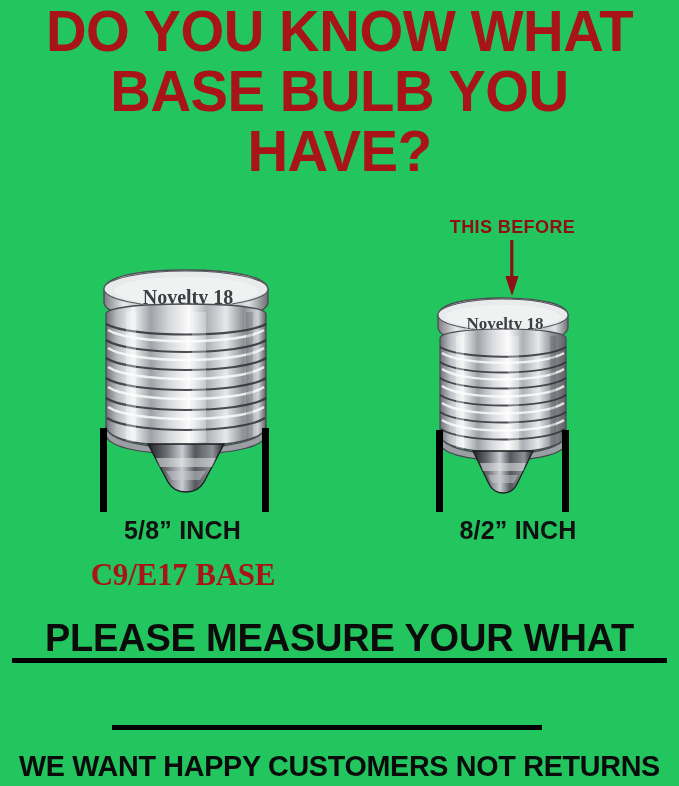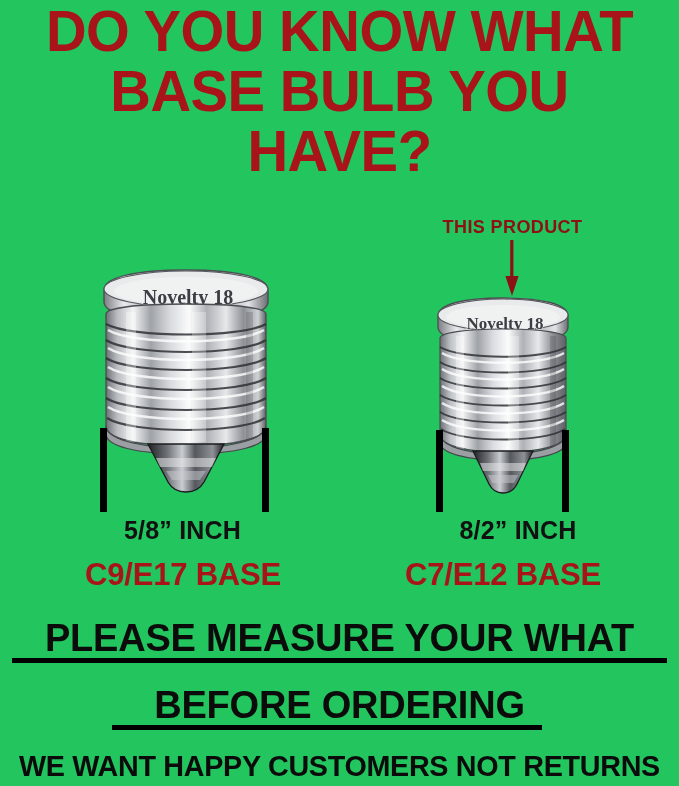--- a/index.html
+++ b/index.html
@@ -92,21 +92,21 @@
 
   
   .base-caption {
     position: absolute;
     top: 557px;
     text-align: center;
     color: #a81419;
     font-weight: bold;
     font-size: 31px;
     letter-spacing: -0.2px;
-    font-family: Liberation Sans, sans-serif;
+    font-family: Liberation Serif, serif;
     white-space: nowrap;
   }
   .base-left  { left: 58px;  width: 250px; }
   .base-right { left: 378px; width: 250px; }
 
   
   .bottom-line {
     position: absolute;
     left: 0;
     width: 679px;
@@ -131,21 +131,21 @@
 </style>
 </head>
 <body>
 
 <div id="page">
 
   <div class="headline headline-1">DO YOU KNOW WHAT</div>
   <div class="headline headline-2">BASE BULB YOU</div>
   <div class="headline headline-3">HAVE?</div>
 
-  <div class="callout-label">THIS PRODUCT</div>
+  <div class="callout-label">THIS BEFORE</div>
   <div class="callout-arrow">
     <svg class="bulb-svg" viewBox="0 0 16 56" preserveAspectRatio="none">
       <rect x="6.2" y="0" width="3.2" height="40" fill="#8c1015"></rect>
       <polygon points="1.4,36 14.6,36 8,56" fill="#8c1015"></polygon>
     </svg>
   </div>
 
   <div class="bulb-wrap bulb-left">
     <svg class="bulb-svg" viewBox="0 0 180 225" preserveAspectRatio="none">
       <defs>
@@ -293,23 +293,21 @@
 
   <div class="marker marker-l1"></div>
   <div class="marker marker-l2"></div>
   <div class="marker marker-r1"></div>
   <div class="marker marker-r2"></div>
 
   <div class="size-caption size-left">5/8” INCH</div>
   <div class="size-caption size-right">8/2” INCH</div>
 
   <div class="base-caption base-left">C9/E17 BASE</div>
-  <div class="base-caption base-right">C7/E12 BASE</div>
 
   <div class="bottom-line bottom-1">PLEASE MEASURE YOUR WHAT</div>
   <div class="rule rule-1"></div>
 
-  <div class="bottom-line bottom-2">BEFORE ORDERING</div>
   <div class="rule rule-2"></div>
 
   <div class="bottom-line bottom-3">WE WANT HAPPY CUSTOMERS NOT RETURNS</div>
 
 </div>
 
 </body></html>

